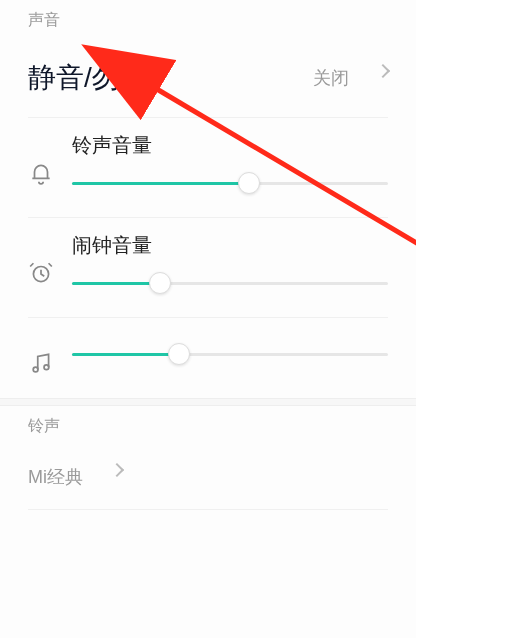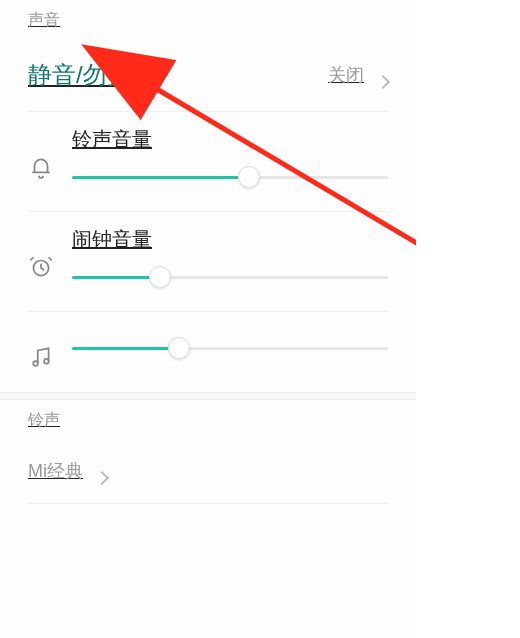--- a/index.html
+++ b/index.html
@@ -1,24 +1,24 @@
 <!DOCTYPE html>
 <html><head>
 <meta charset="utf-8">
 <style>
   * { box-sizing: border-box; margin: 0; padding: 0; }
   html, body { width: 520px; height: 638px; font-family: -apple-system, "Helvetica Neue", Arial, sans-serif; background: #fff; color: #222; }
-  .page { position: relative; width: 416px; height: 638px; overflow: hidden; background: #fdfdfd; text-decoration: underline; }
+  .page { position: relative; width: 416px; height: 638px; overflow: hidden; background: #fdfdfd; }
   .section-header { padding: 10px 28px 8px; font-size: 16px; color: #9a9a9a; }
   .row { display: flex; align-items: center; justify-content: space-between; padding: 20px 28px; }
   .row-main { flex: 1; }
-  .row-title { font-size: 24px; font-weight: 500; color: #0f766e; }
+  .row-title { font-size: 28px; font-weight: 500; color: #0f172a; }
   .row-value { font-size: 18px; color: #9a9a9a; margin-right: 4px; }
   .chevron { display: inline-block; width: 10px; height: 10px; border-top: 2px solid #bbb; border-right: 2px solid #bbb; transform: rotate(45deg); }
-  .row-right { display: flex; align-items: flex-end; gap: 10px; }
+  .row-right { display: flex; align-items: flex-start; gap: 25px; }
   .slider-block { display: flex; align-items: center; padding: 14px 28px 22px; gap: 18px; }
   .slider-icon { width: 26px; height: 26px; flex: 0 0 26px; margin-top: 18px; display: flex; align-items: center; justify-content: center; color: #888; }
   .slider-icon svg { width: 26px; height: 26px; stroke: #888; fill: none; stroke-width: 1.6; }
   .slider-main { flex: 1; }
   .slider-label { font-size: 20px; color: #222; margin-bottom: 12px; }
   .slider { position: relative; height: 24px; }
   .track-bg { position: absolute; left: 0; right: 0; top: 50%; height: 3px; margin-top: -1.5px; background: #e6e6e6; border-radius: 2px; }
   .track-fill { position: absolute; left: 0; top: 50%; height: 3px; margin-top: -1.5px; background: #1fc6a6; border-radius: 2px; }
   .thumb { position: absolute; top: 50%; width: 22px; height: 22px; margin-top: -11px; margin-left: -11px; background: #fff; border: 1px solid #ddd; border-radius: 50%; box-shadow: 0 1px 3px rgba(0,0,0,0.12); }
   .thin-divider { height: 1px; background: #f0f0f0; margin: 0 28px; }

